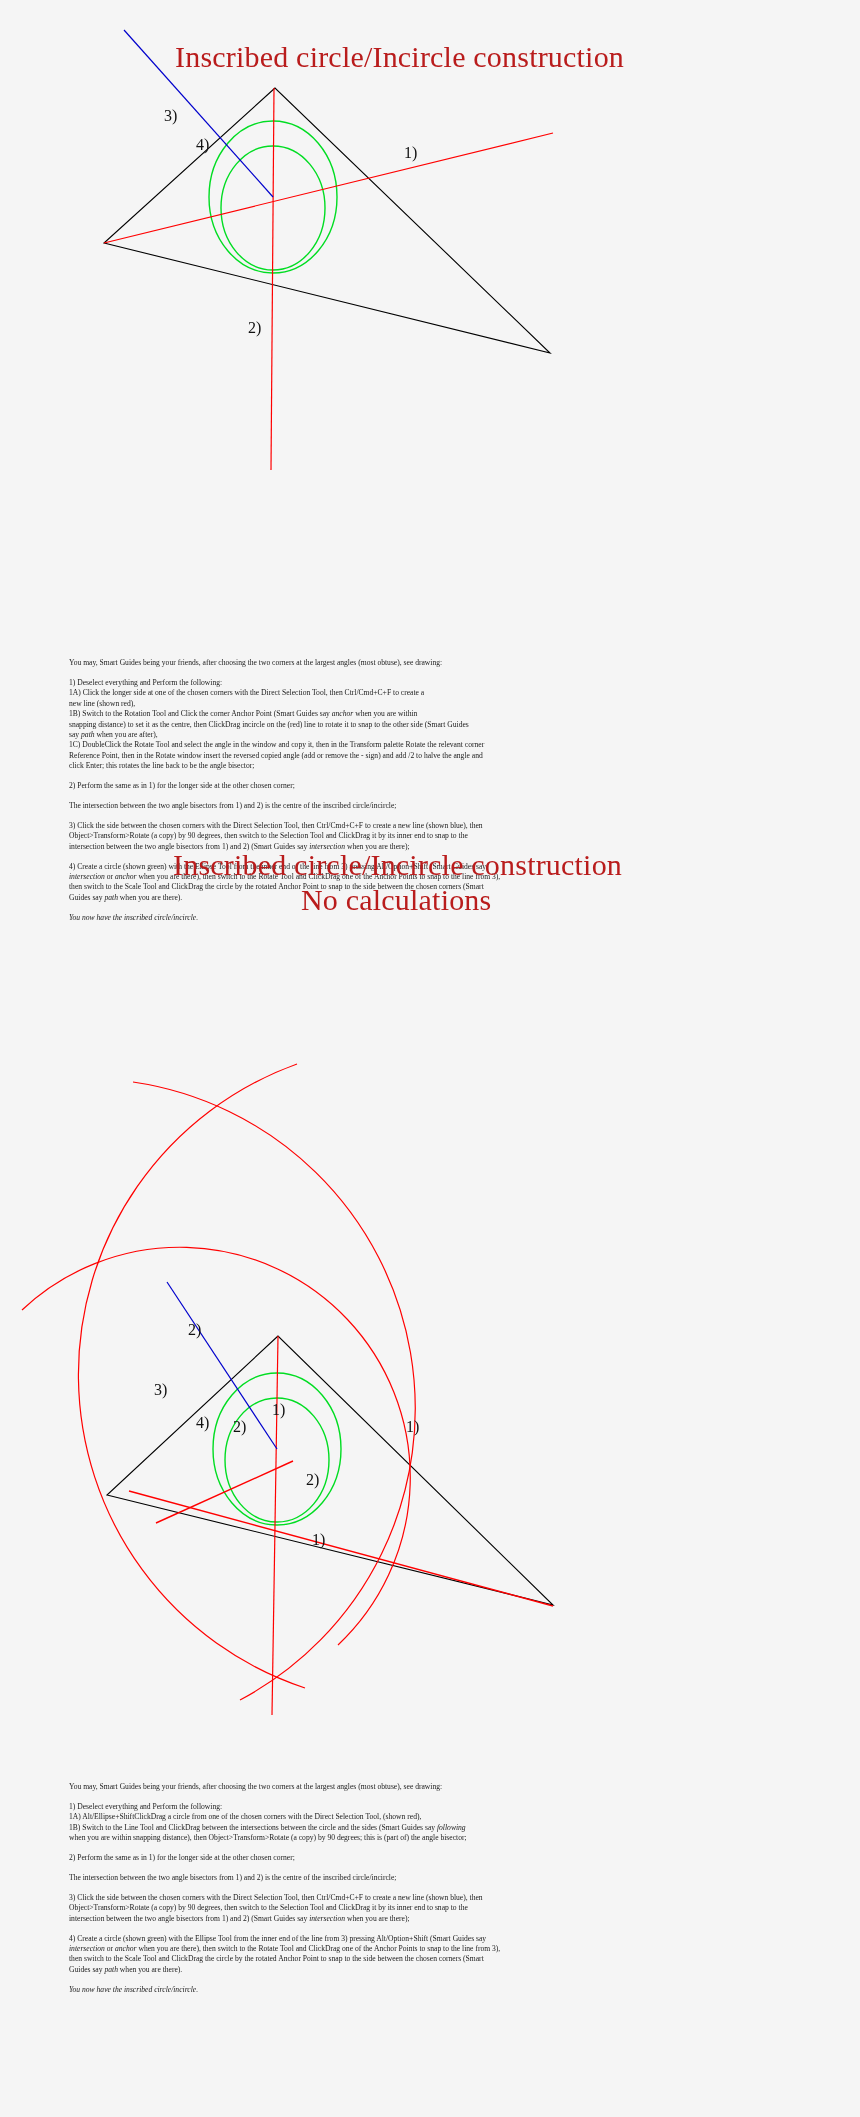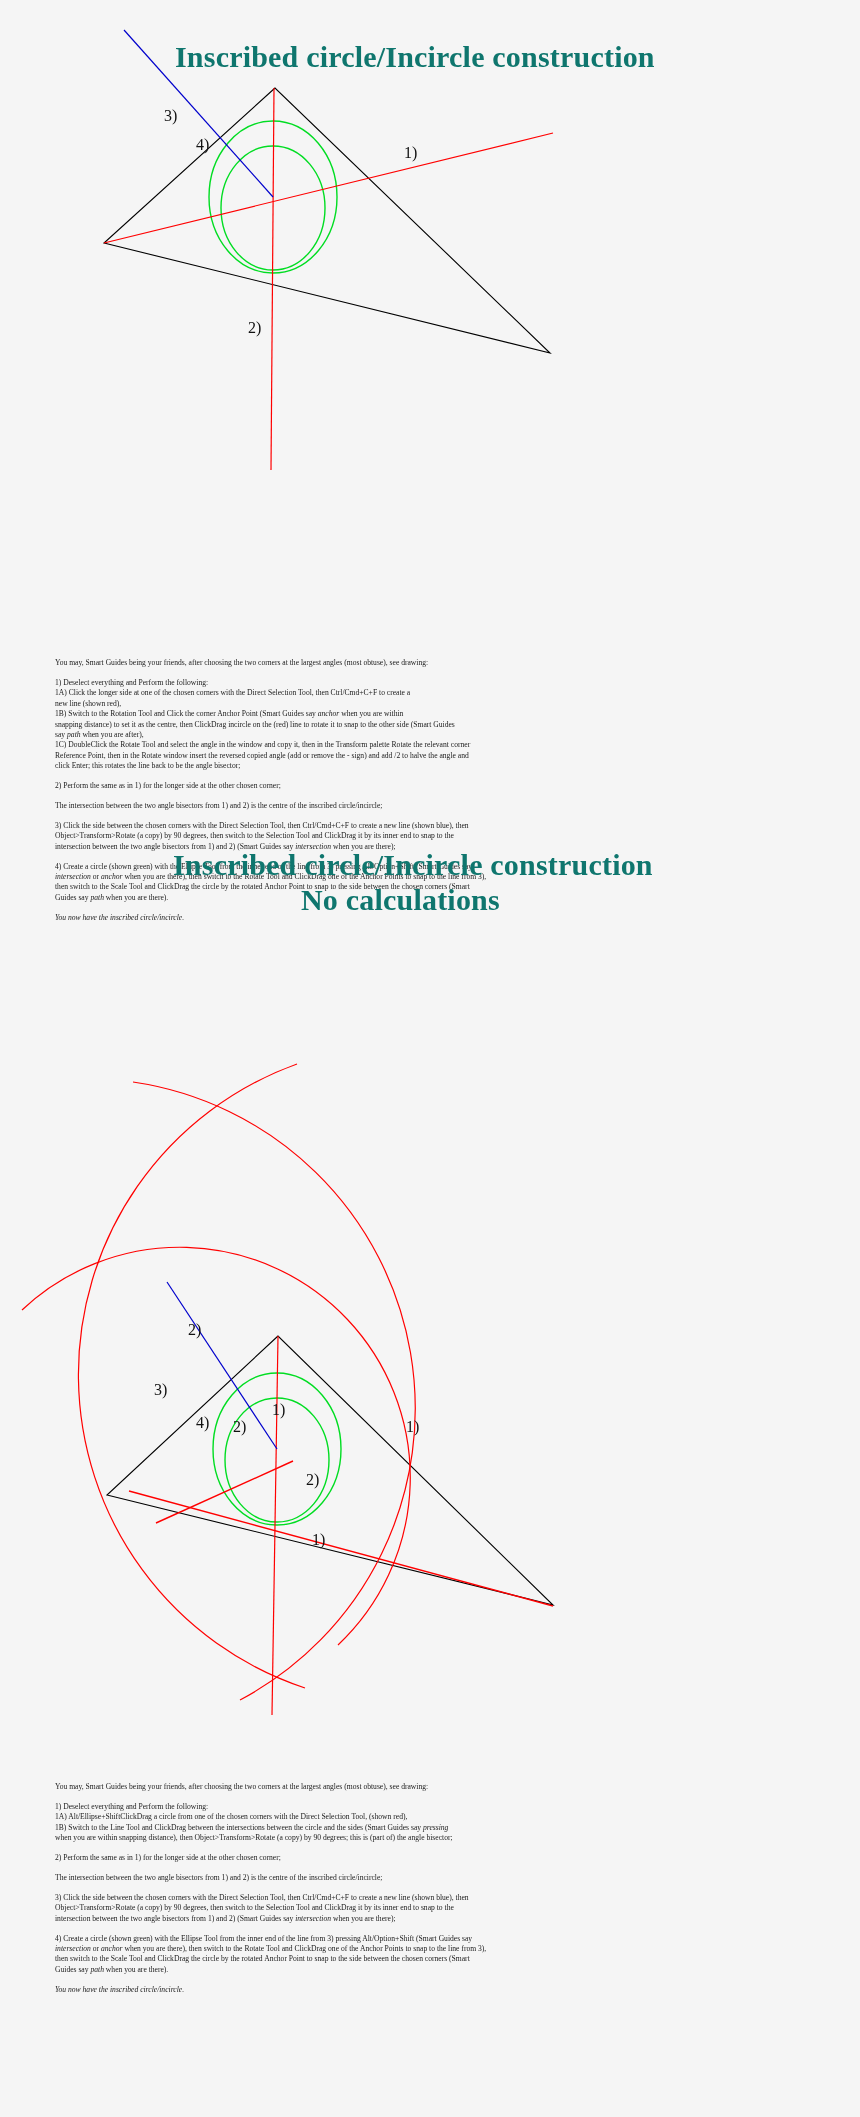--- a/index.html
+++ b/index.html
@@ -29,22 +29,22 @@
     width: 860px;
   }
   #figure-1 { top: 0px;    height: 640px; }
   #figure-2 { top: 1060px; height: 700px; }
 
   .figure svg { display: block; }
 
   .fig-title {
     position: absolute;
     font-family: "Liberation Serif", "DejaVu Serif", serif;
-    font-weight: 700;
-    color: #0f766e;
+    font-weight: 400;
+    color: #b91c1c;
     white-space: nowrap;
     letter-spacing: .2px;
   }
   #fig1-title {
     left: 175px;
     top: 40px;
     font-size: 30px;
   }
   #fig2-title-1 {
     left: 173px;
@@ -56,21 +56,21 @@
     left: 285px;
     top: 883px;
     font-size: 30px;
     z-index: 5;
     margin-left: 16px;
   }
 
   
   .textblock {
     position: absolute;
-    left: 55px;
+    left: 69px;
     width: 560px;
     font-family: "Liberation Serif", "DejaVu Serif", serif;
     font-size: 7.6px;
     line-height: 10.4px;
     color: #1a1a1a;
     text-align: left;
   }
   #textblock-1 { top: 658px; }
   #textblock-2 { top: 1782px; }
 
@@ -207,21 +207,21 @@
   </div>
   <div class="fig-title" id="fig2-title-1">Inscribed circle/Incircle construction</div>
   <div class="fig-title" id="fig2-title-2">No calculations</div>
 
   <div class="textblock" id="textblock-2">
     <p>You may, Smart Guides being your friends, after choosing the two corners at the largest angles (most obtuse), see drawing:</p>
 
     <p>
       <span>1) Deselect everything and Perform the following:</span><br>
       <span>1A) Alt/Ellipse+ShiftClickDrag a circle from one of the chosen corners with the Direct Selection Tool, (shown red),</span><br>
-      <span>1B) Switch to the Line Tool and ClickDrag between the intersections between the circle and the sides (Smart Guides say </span><b>pressing</b><br>
+      <span>1B) Switch to the Line Tool and ClickDrag between the intersections between the circle and the sides (Smart Guides say </span><b>following</b><br>
       <span>when you are within snapping distance), then Object&gt;Transform&gt;Rotate (a copy) by 90 degrees; this is (part of) the angle bisector;</span>
     </p>
 
     <p>2) Perform the same as in 1) for the longer side at the other chosen corner;</p>
 
     <p>The intersection between the two angle bisectors from 1) and 2) is the centre of the inscribed circle/incircle;</p>
 
     <p>
       <span>3) Click the side between the chosen corners with the Direct Selection Tool, then Ctrl/Cmd+C+F to create a new line (shown blue), then</span><br>
       <span>Object&gt;Transform&gt;Rotate (a copy) by 90 degrees, then switch to the Selection Tool and ClickDrag it by its inner end to snap to the</span><br>

